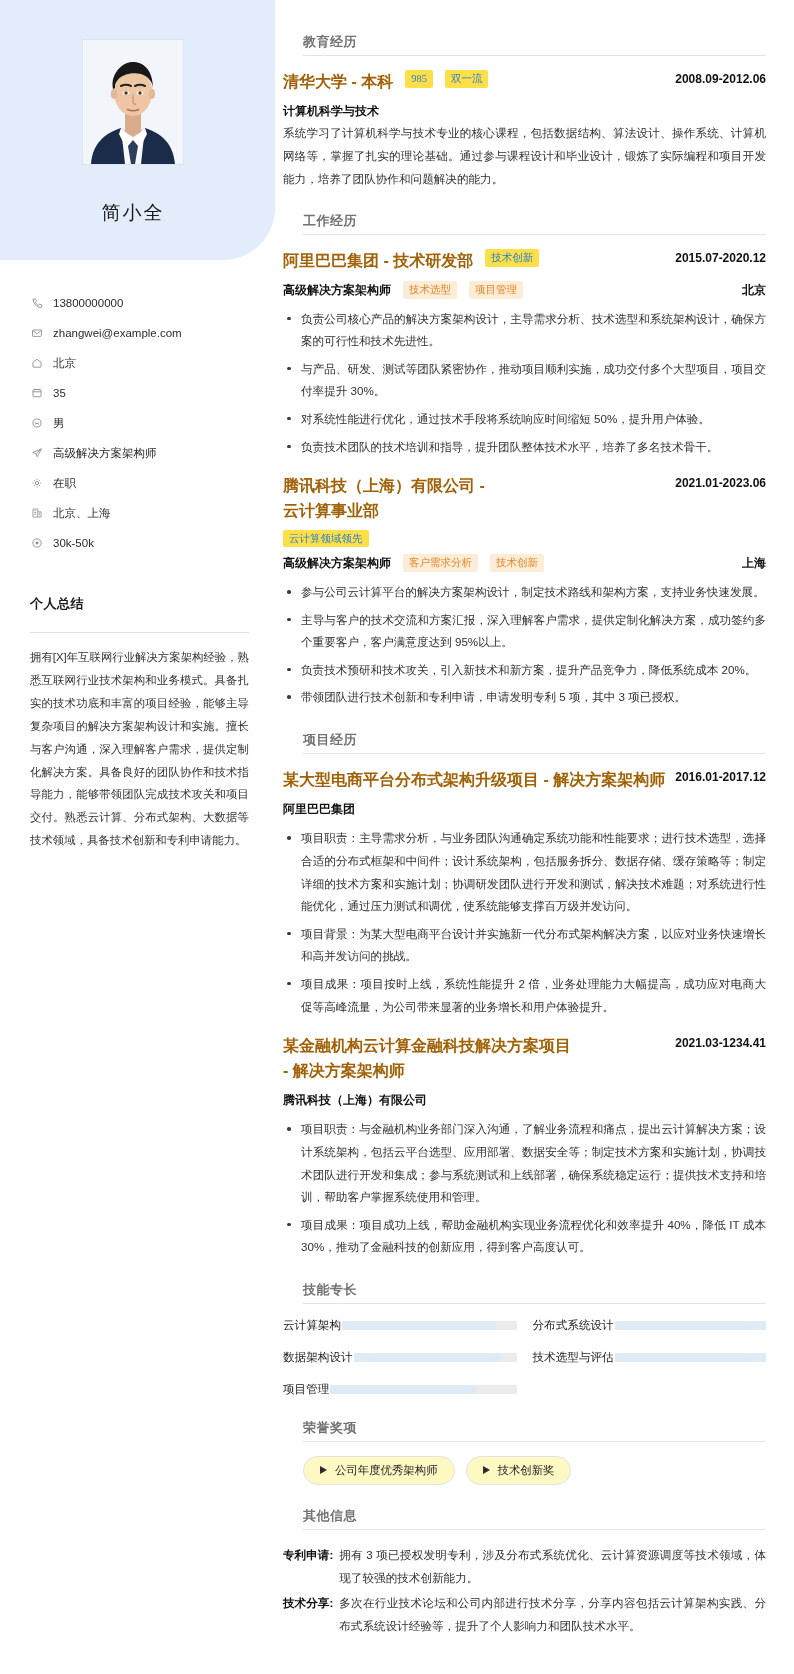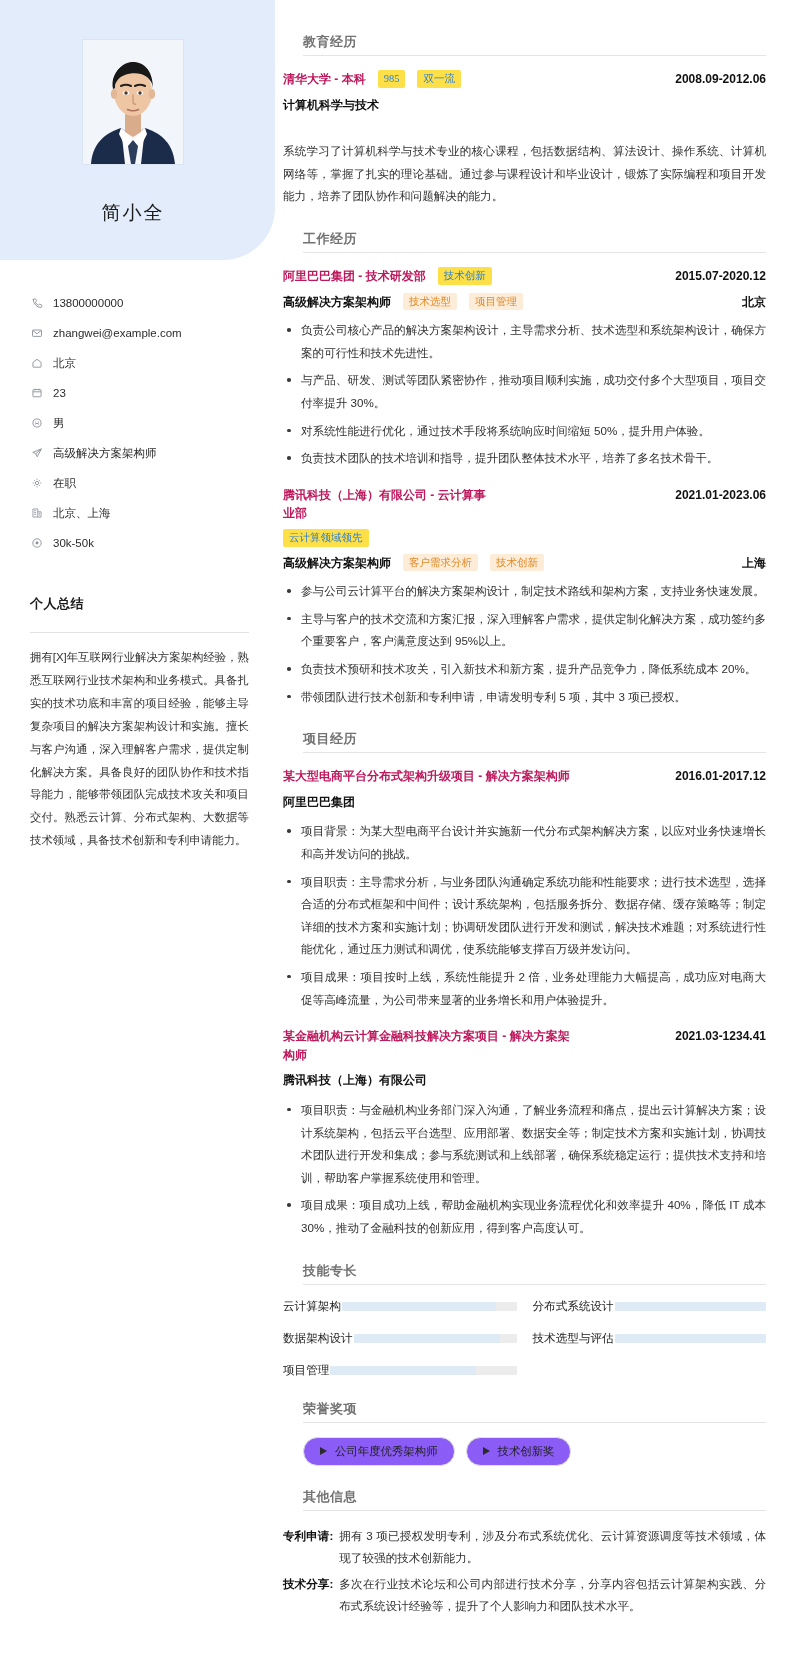--- a/index.html
+++ b/index.html
@@ -124,23 +124,23 @@
     margin-bottom: 7px;
   }
   .entry-head-l {
     display: flex;
     align-items: flex-start;
     flex-wrap: wrap;
     gap: 6px 12px;
     min-width: 0;
   }
   .entry-title {
-    font-size: 12px;
-    font-weight: 700;
-    color: #be185d;
+    font-size: 16px;
+    font-weight: 700;
+    color: #a16207;
     line-height: 1.55;
   }
   .entry-date {
     font-size: 12px;
     font-weight: 700;
     color: #111;
     white-space: nowrap;
     flex: 0 0 auto;
     line-height: 1.55;
     text-align: right;
@@ -170,21 +170,21 @@
     font-weight: 700;
     color: #111;
     white-space: nowrap;
     flex: 0 0 auto;
     line-height: 1.55;
   }
   .entry-major {
     font-size: 12px;
     font-weight: 700;
     color: #111;
-    margin-bottom: 26px;
+    margin-bottom: 2px;
     line-height: 1.55;
   }
   .entry-org {
     font-size: 12px;
     font-weight: 700;
     color: #111;
     margin-bottom: 9px;
     line-height: 1.55;
   }
 
@@ -266,21 +266,21 @@
   .awards-row { display: flex; flex-wrap: wrap; gap: 11px; padding-left: 20px; }
   .award-pill {
     display: inline-flex;
     align-items: center;
     gap: 8px;
     border: 1px solid #e2e2e2;
     border-radius: 16px;
     padding: 6px 16px;
     font-size: 11.4px;
     color: #1f1f1f;
-    background: #8b5cf6;
+    background: #fef9c3;
   }
   .award-pill .tri {
     width: 0; height: 0;
     border-left: 7px solid #2b2b2b;
     border-top: 4.5px solid transparent;
     border-bottom: 4.5px solid transparent;
   }
 
   
   .kv { display: flex; align-items: flex-start; gap: 6px; margin-bottom: 3px; }
@@ -377,21 +377,21 @@
         <span class="ctext">北京</span>
       </div>
 
       <div class="contact-row">
         <span class="ci">
           <svg viewBox="0 0 16 16" fill="none" stroke="currentColor" stroke-width="1.2" stroke-linejoin="round">
               <rect x="2.6" y="3.4" width="10.8" height="9.6" rx="1"></rect>
               <path d="M2.6 6.4h10.8M5.4 2.3v2.2M10.6 2.3v2.2"></path>
             </svg>
         </span>
-        <span class="ctext">23</span>
+        <span class="ctext">35</span>
       </div>
 
       <div class="contact-row">
         <span class="ci">
           <svg viewBox="0 0 16 16" fill="none" stroke="currentColor" stroke-width="1.2" stroke-linejoin="round">
               <circle cx="8" cy="8" r="5.4"></circle>
               <path d="M5.2 9.6q2.8-2.4 5.6 0"></path>
               <circle cx="6.2" cy="6.6" r=".7" fill="currentColor" stroke="none"></circle>
               <circle cx="9.8" cy="6.6" r=".7" fill="currentColor" stroke="none"></circle>
             </svg>
@@ -524,22 +524,22 @@
 
       <div class="entry">
         <div class="entry-head">
           <div class="entry-head-l">
             <span class="entry-title">某大型电商平台分布式架构升级项目 - 解决方案架构师</span>
           </div>
           <span class="entry-date">2016.01-2017.12</span>
         </div>
         <div class="entry-org">阿里巴巴集团</div>
         <ul class="bullets">
+          <li>项目职责：主导需求分析，与业务团队沟通确定系统功能和性能要求；进行技术选型，选择合适的分布式框架和中间件；设计系统架构，包括服务拆分、数据存储、缓存策略等；制定详细的技术方案和实施计划；协调研发团队进行开发和测试，解决技术难题；对系统进行性能优化，通过压力测试和调优，使系统能够支撑百万级并发访问。</li>
           <li>项目背景：为某大型电商平台设计并实施新一代分布式架构解决方案，以应对业务快速增长和高并发访问的挑战。</li>
-          <li>项目职责：主导需求分析，与业务团队沟通确定系统功能和性能要求；进行技术选型，选择合适的分布式框架和中间件；设计系统架构，包括服务拆分、数据存储、缓存策略等；制定详细的技术方案和实施计划；协调研发团队进行开发和测试，解决技术难题；对系统进行性能优化，通过压力测试和调优，使系统能够支撑百万级并发访问。</li>
           <li>项目成果：项目按时上线，系统性能提升 2 倍，业务处理能力大幅提高，成功应对电商大促等高峰流量，为公司带来显著的业务增长和用户体验提升。</li>
         </ul>
       </div>
 
       <div class="entry">
         <div class="entry-head">
           <div class="entry-head-l" style="max-width:292px;">
             <span class="entry-title">某金融机构云计算金融科技解决方案项目 - 解决方案架构师</span>
           </div>
           <span class="entry-date">2021.03-1234.41</span>

